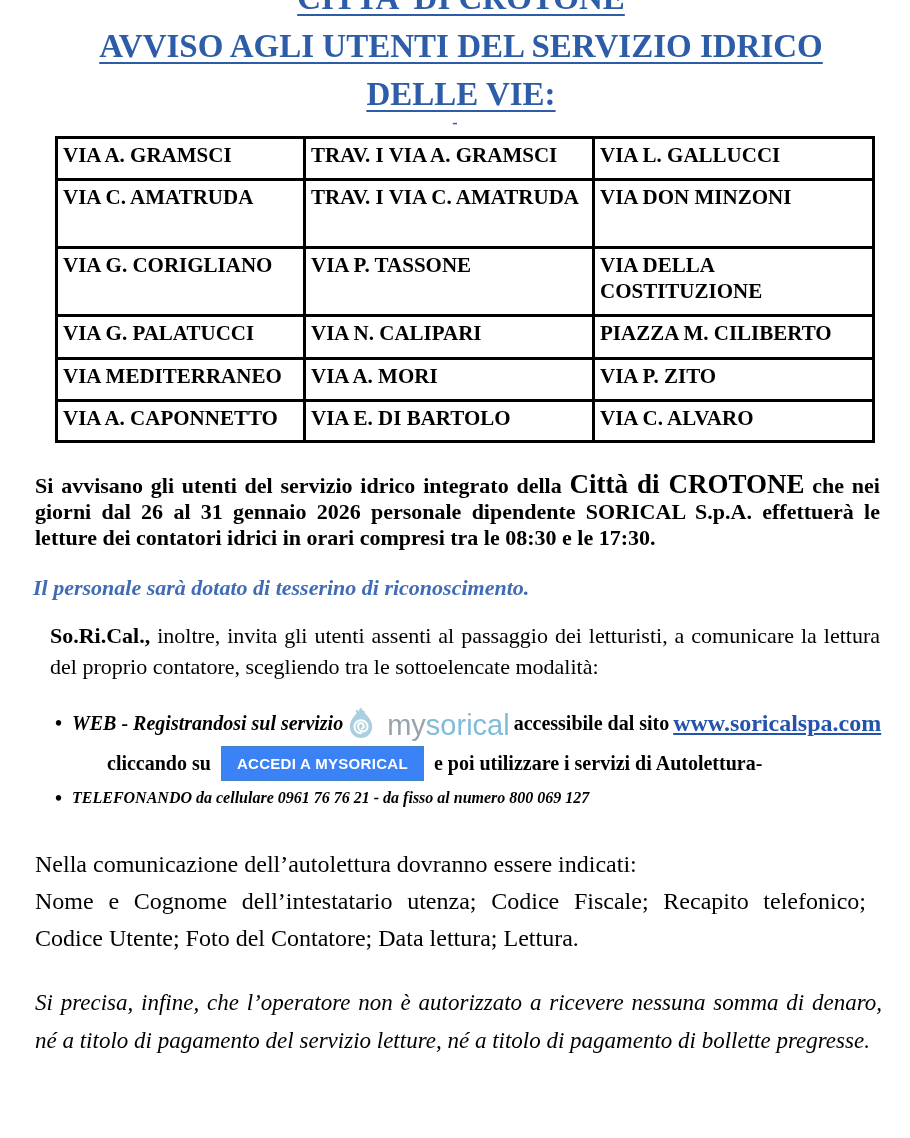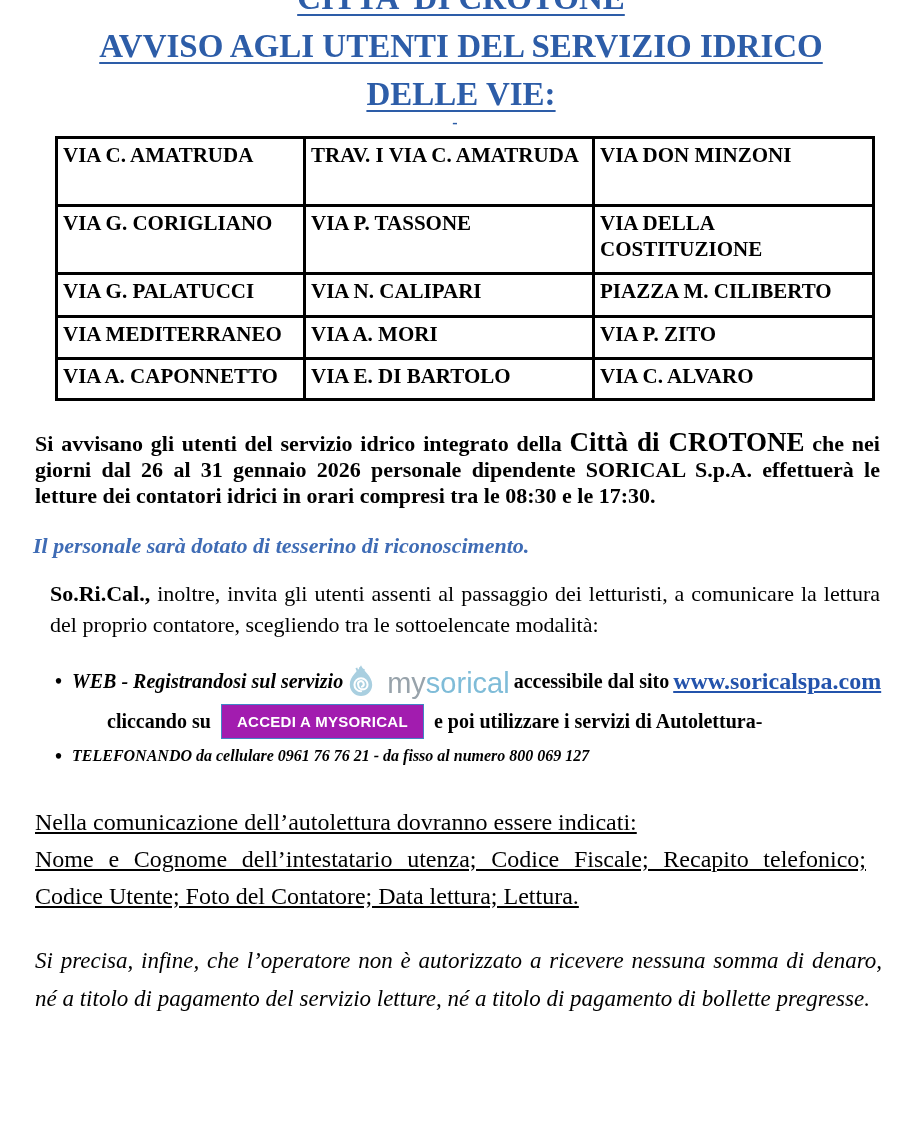--- a/index.html
+++ b/index.html
@@ -120,40 +120,39 @@
   .click-line {
     margin: 6px 0 0 52px;
     font-size: 20px;
     font-weight: bold;
     display: flex;
     align-items: center;
     gap: 10px;
   }
   .accedi-btn {
     display: inline-block;
-    background: #a21caf;
+    background: #3b82f6;
     border: 1px solid #4285c6;
     color: #ffffff;
     font-family: "Liberation Sans", sans-serif;
     font-size: 15px;
     font-weight: bold;
     padding: 8px 15px;
     letter-spacing: 0.3px;
     cursor: pointer;
   }
   .phone-line { margin-top: 5px; }
   .phone-text { font-size: 16px; font-weight: bold; font-style: italic; text-align: center; }
 
   
   .p-comm {
     margin: 36px 44px 0 35px;
     font-size: 24px;
     line-height: 37px;
     text-align: justify;
-    text-decoration: underline;
   }
   .p-disclaimer {
     margin: 27px 28px 0 35px;
     font-size: 23px;
     font-weight: normal;
     font-style: italic;
     line-height: 38px;
     text-align: justify;
   }
 </style>
@@ -164,20 +163,25 @@
 
   <div class="doc-header">
     <div><span class="t-line">CITTA’ DI CROTONE</span></div>
     <div><span class="t-line">AVVISO AGLI UTENTI DEL SERVIZIO IDRICO</span></div>
     <div><span class="t-line">DELLE VIE:</span></div>
   </div>
   <div class="header-dash">-</div>
 
   <table class="streets">
     <tbody>
+      <tr class="r1">
+        <td class="c1">VIA A. GRAMSCI</td>
+        <td class="c2">TRAV. I VIA A. GRAMSCI</td>
+        <td class="c3">VIA L. GALLUCCI</td>
+      </tr>
       <tr class="r2">
         <td class="c1">VIA C. AMATRUDA</td>
         <td class="c2">TRAV. I VIA C. AMATRUDA</td>
         <td class="c3">VIA DON MINZONI</td>
       </tr>
       <tr class="r3">
         <td class="c1">VIA G. CORIGLIANO</td>
         <td class="c2">VIA P. TASSONE</td>
         <td class="c3">VIA DELLA COSTITUZIONE</td>
       </tr>

